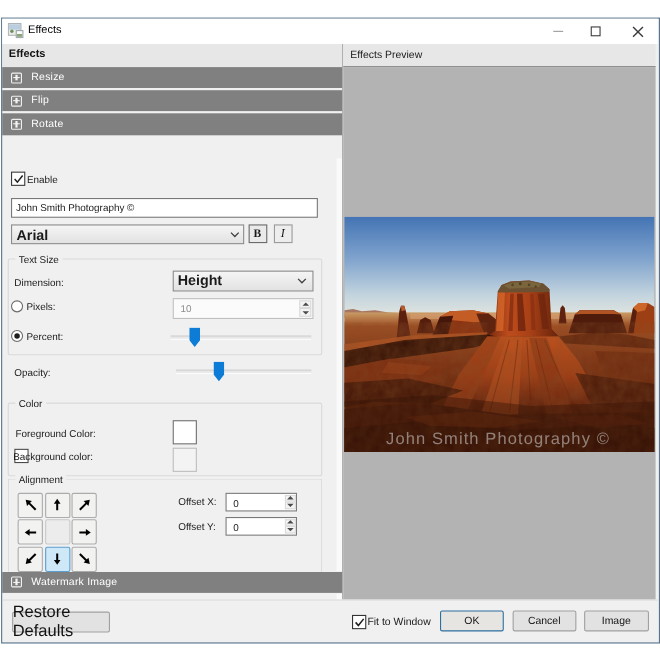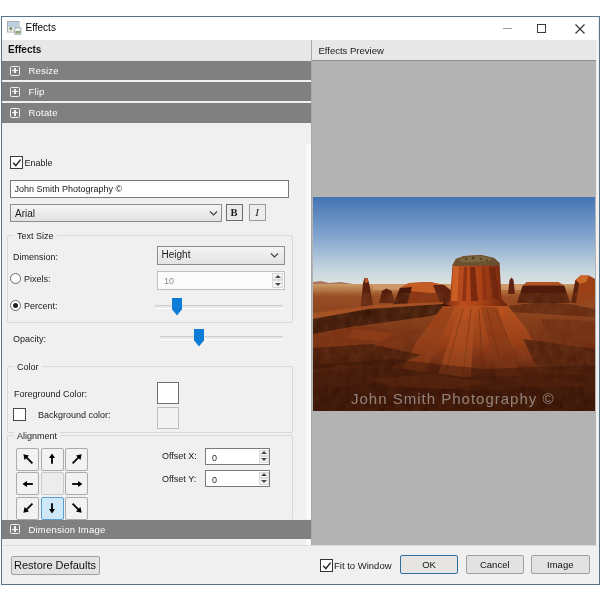--- a/index.html
+++ b/index.html
@@ -7,33 +7,33 @@
          font-family:"Liberation Sans",sans-serif;font-size:9px;color:#1a1a1a;}
   .abs{position:absolute;}
   .hdr{position:absolute;left:1.5px;width:309px;height:19.6px;background:#808080;color:#fff;}
   .hdr .ico{position:absolute;left:8.5px;top:4.8px;width:8px;height:8px;border:1.3px solid #f0f0f0;border-radius:1.5px;}
   .hdr .ico i{position:absolute;background:#f2f2f2;}
   .hdr .htxt{position:absolute;left:27px;top:0;height:100%;line-height:19.6px;font-size:9.5px;letter-spacing:.2px;}
   .gbox{position:absolute;border:1px solid #d9d9d9;border-radius:2px;}
   .glab{position:absolute;background:#f0f0f0;padding:0 3px;font-size:9px;line-height:10px;color:#1a1a1a;}
   .lbl{position:absolute;font-size:9px;line-height:10px;color:#1a1a1a;white-space:nowrap;}
   .combo{position:absolute;background:linear-gradient(#f5f5f5,#e2e2e2);border:1px solid #8c8c8c;}
-  .combo .ctxt{position:absolute;left:4px;top:3.5px;font-size:10px;line-height:10px;}
+  .combo .ctxt{position:absolute;left:4px;top:3.5px;font-size:13px;line-height:10px;font-weight:bold;}
   .spinbtns{position:absolute;top:0.5px;right:0.5px;bottom:0.5px;width:11px;display:flex;flex-direction:column;}
   .spinbtns div{flex:1;background:#f3f3f3;border:1px solid #dadada;position:relative;}
   .tri-u{position:absolute;left:50%;top:50%;margin:-1.5px 0 0 -3px;border-left:3px solid transparent;border-right:3px solid transparent;border-bottom:3.2px solid #4a4a4a;}
   .tri-d{position:absolute;left:50%;top:50%;margin:-1.5px 0 0 -3px;border-left:3px solid transparent;border-right:3px solid transparent;border-top:3.2px solid #4a4a4a;}
   .track{position:absolute;height:2px;background:#e8e8e8;border-top:1px solid #d0d0d0;border-bottom:1px solid #fdfdfd;}
   .thumb{position:absolute;width:10px;height:18px;background:#0c7cd6;
          clip-path:polygon(0 0,100% 0,100% 65%,50% 100%,0 65%);}
   .radio{position:absolute;width:9px;height:9px;border:1px solid #6a6a6a;border-radius:50%;background:#fff;}
   .radio.on::after{content:"";position:absolute;left:2px;top:2px;width:5px;height:5px;border-radius:50%;background:#1f1f1f;}
   .cbox{position:absolute;width:10.5px;height:10.5px;border:1px solid #3a3a3a;background:#fff;}
   .btn{position:absolute;background:#e2e2e2;border:1px solid #a0a0a0;border-radius:2px;
-       display:flex;align-items:center;justify-content:center;font-size:11px;color:#111;}
+       display:flex;align-items:center;justify-content:center;font-size:15px;color:#111;}
   .abtn{position:absolute;width:21px;height:21px;background:#f2f2f1;border:1px solid #ababab;border-radius:2px;
         display:flex;align-items:center;justify-content:center;}
 </style>
 </head>
 <body>
 <div id="stage">
 
   <div class="abs" style="left:0.5px;top:15.5px;width:597px;height:567px;border:1px solid #56748c;background:#f0f0f0;"></div>
 
   <div class="abs" style="left:1.5px;top:16.5px;width:596px;height:23.5px;background:#ffffff;"></div>
@@ -190,21 +190,21 @@
         <i style="left:1.2px;top:3.3px;width:5.6px;height:1.4px;"></i>
         <i style="left:3.3px;top:1.2px;width:1.4px;height:5.6px;"></i>
       </div>
     <div class="htxt">Rotate</div>
   </div>
   <div class="hdr" style="top:519.5px;">
     <div class="ico">
         <i style="left:1.2px;top:3.3px;width:5.6px;height:1.4px;"></i>
         <i style="left:3.3px;top:1.2px;width:1.4px;height:5.6px;"></i>
       </div>
-    <div class="htxt">Dimension Image</div>
+    <div class="htxt">Watermark Image</div>
   </div>
 
   <div class="cbox" style="left:10px;top:156px;width:11px;height:11px;"></div>
   <svg class="abs" style="left:11.5px;top:157.5px;" width="10" height="10" viewBox="0 0 10 10">
     <path d="M1.3 4.8 L3.8 7.6 L8.6 1.6" stroke="#1f1f1f" stroke-width="1.4" fill="none"></path>
   </svg>
   <div class="lbl" style="left:24.5px;top:157.5px;">Enable</div>
 
   <div class="abs" style="left:10px;top:180px;width:276.5px;height:15.5px;background:#fff;border:1px solid #787878;"></div>
   <div class="lbl" style="left:14.5px;top:184px;">John Smith Photography ©</div>
@@ -250,21 +250,21 @@
 
   <div class="lbl" style="left:13px;top:333.5px;">Opacity:</div>
   <div class="track" style="left:160px;top:336px;width:123px;"></div>
   <div class="thumb" style="left:194px;top:328.5px;"></div>
 
   <div class="gbox" style="left:7px;top:366px;width:284px;height:65px;"></div>
   <div class="glab" style="left:14px;top:361.5px;">Color</div>
   <div class="lbl" style="left:14px;top:389px;">Foreground Color:</div>
   <div class="abs" style="left:156.5px;top:381.5px;width:20px;height:20px;background:#fff;border:1px solid #6e6e6e;"></div>
   <div class="cbox" style="left:13px;top:408px;border-color:#4a4a4a;"></div>
-  <div class="lbl" style="left:38px;top:409.5px;">Background color:</div>
+  <div class="lbl" style="left:12px;top:409.5px;">Background color:</div>
   <div class="abs" style="left:156.5px;top:407px;width:20px;height:20px;background:#f3f3f3;border:1px solid #bdbdbd;"></div>
 
   <div class="gbox" style="left:7px;top:435px;width:284px;height:84px;border-bottom:none;"></div>
   <div class="glab" style="left:14px;top:430.5px;">Alignment</div>
 
   <div class="abtn" style="left:16px;top:447.5px;">
       <svg width="14" height="14" viewBox="0 0 13 13">
         <path d="M10.6 10.6 L4.6 4.6" stroke="#000" stroke-width="1.7"></path>
         <path d="M2.2 2.2 L7.4 3.3 L3.3 7.4 Z" fill="#000"></path>
       </svg>

